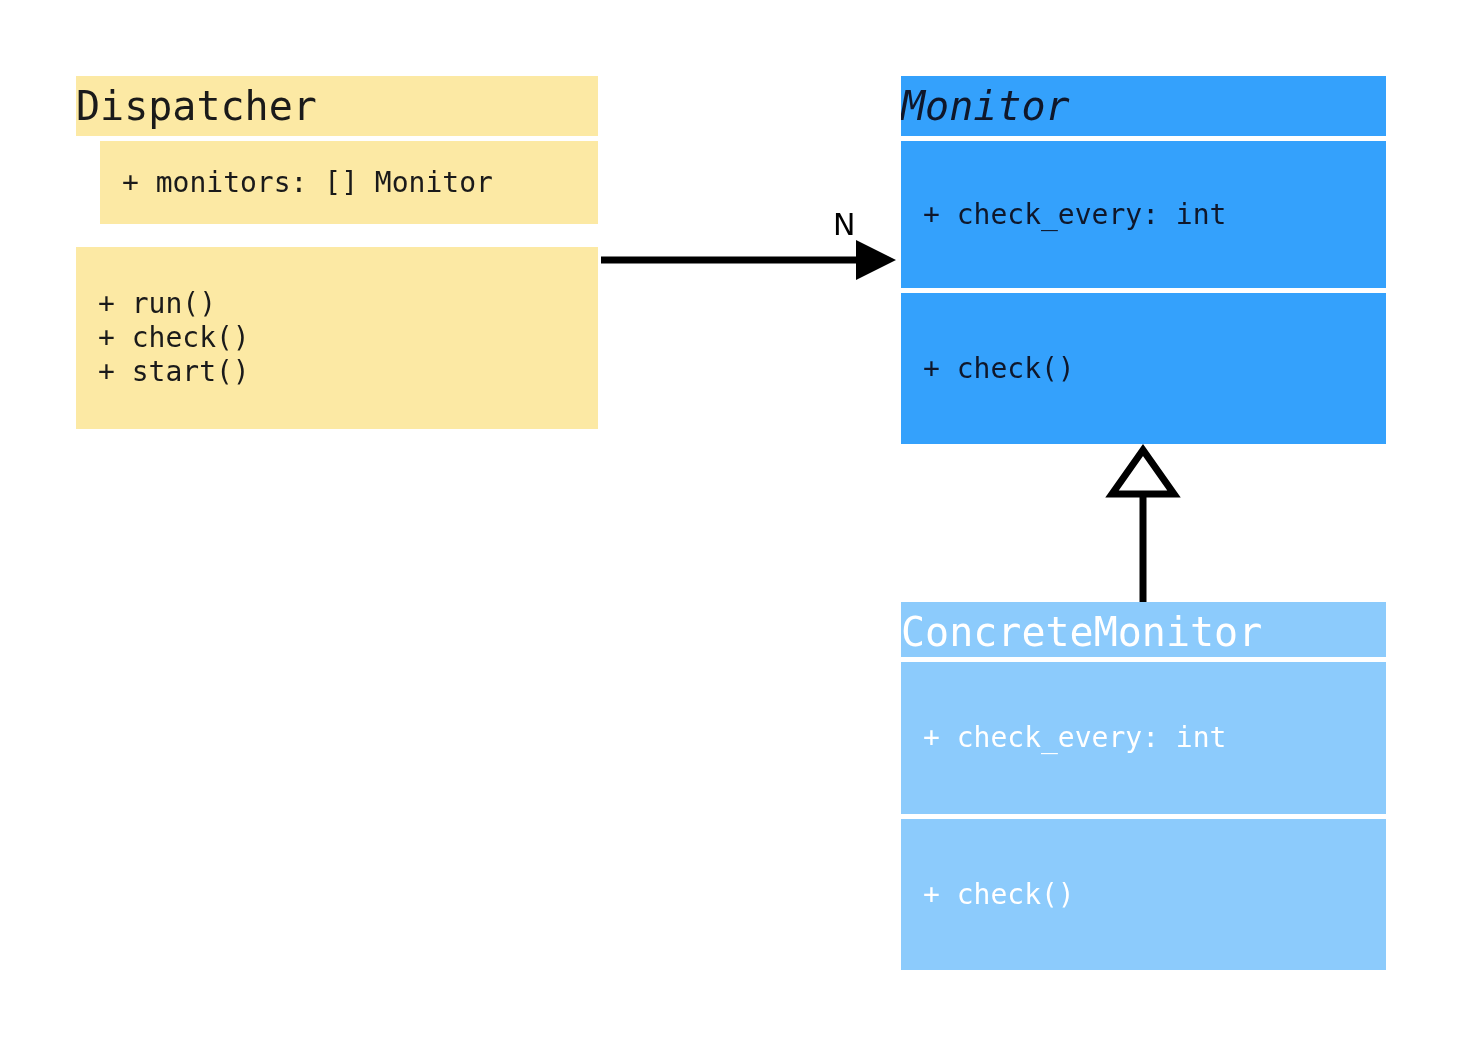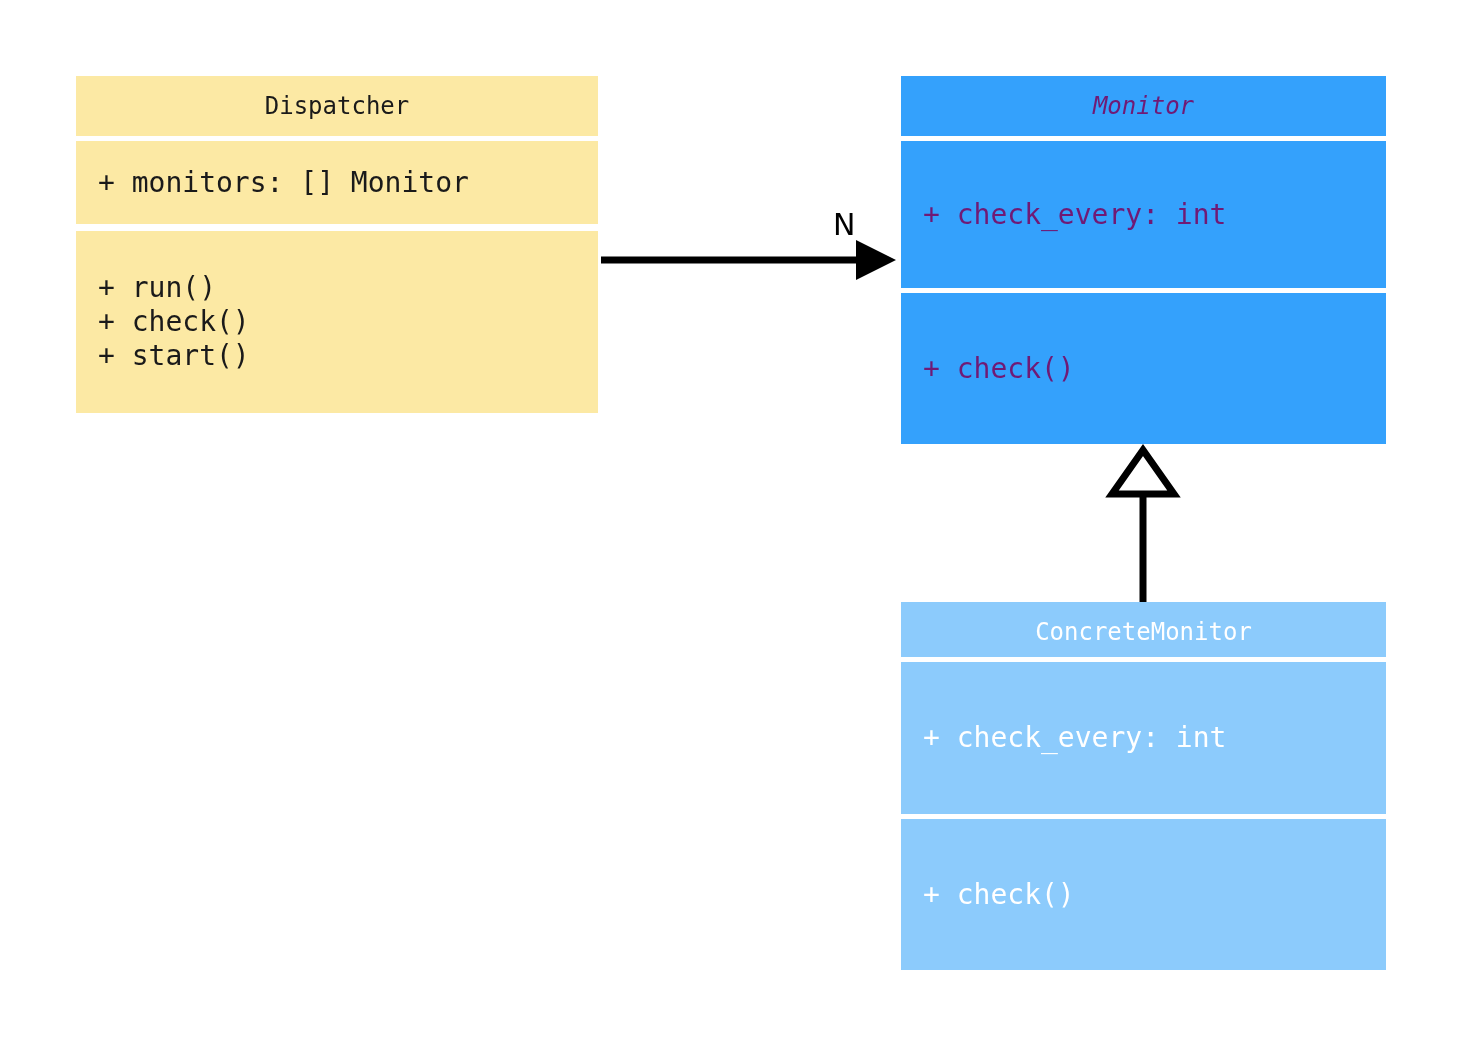--- a/index.html
+++ b/index.html
@@ -26,22 +26,22 @@
     position: absolute;
     box-sizing: border-box;
     display: flex;
     flex-direction: column;
   }
   .uml-compartment {
     box-sizing: border-box;
     overflow: hidden;
   }
   .uml-title {
-    text-align: center;
-    font-size: 24px;
+    text-align: left;
+    font-size: 40px;
     line-height: 60px;
     letter-spacing: 0px;
     white-space: nowrap;
   }
   .uml-title.abstract {
     font-style: italic;
   }
   .uml-members {
     font-size: 28px;
     line-height: 34px;
@@ -57,31 +57,31 @@
 
   
   #class-dispatcher {
     left: 76px;
     top: 76px;
     width: 522px;
     height: 369px;
   }
   #class-dispatcher .uml-compartment { background: #fce9a4; color: #1a1a1a; }
   #dispatcher-title-comp { height: 60px; }
-  #dispatcher-attrs-comp { height: 83px; margin-top: 5px; }
-  #dispatcher-methods-comp { height: 182px; margin-top: 7px; }
+  #dispatcher-attrs-comp { height: 83px; margin-top: 5px; margin-left: 24px; }
+  #dispatcher-methods-comp { height: 182px; margin-top: 23px; }
 
   
   #class-monitor {
     left: 901px;
     top: 76px;
     width: 485px;
     height: 368px;
   }
-  #class-monitor .uml-compartment { background: #34a1fc; color: #701a75; }
+  #class-monitor .uml-compartment { background: #34a1fc; color: #0f172a; }
   #monitor-title-comp { height: 60px; }
   #monitor-attrs-comp { height: 147px; margin-top: 5px; }
   #monitor-methods-comp { height: 151px; margin-top: 5px; }
 
   
   #class-concretemonitor {
     left: 901px;
     top: 602px;
     width: 485px;
     height: 452px;

